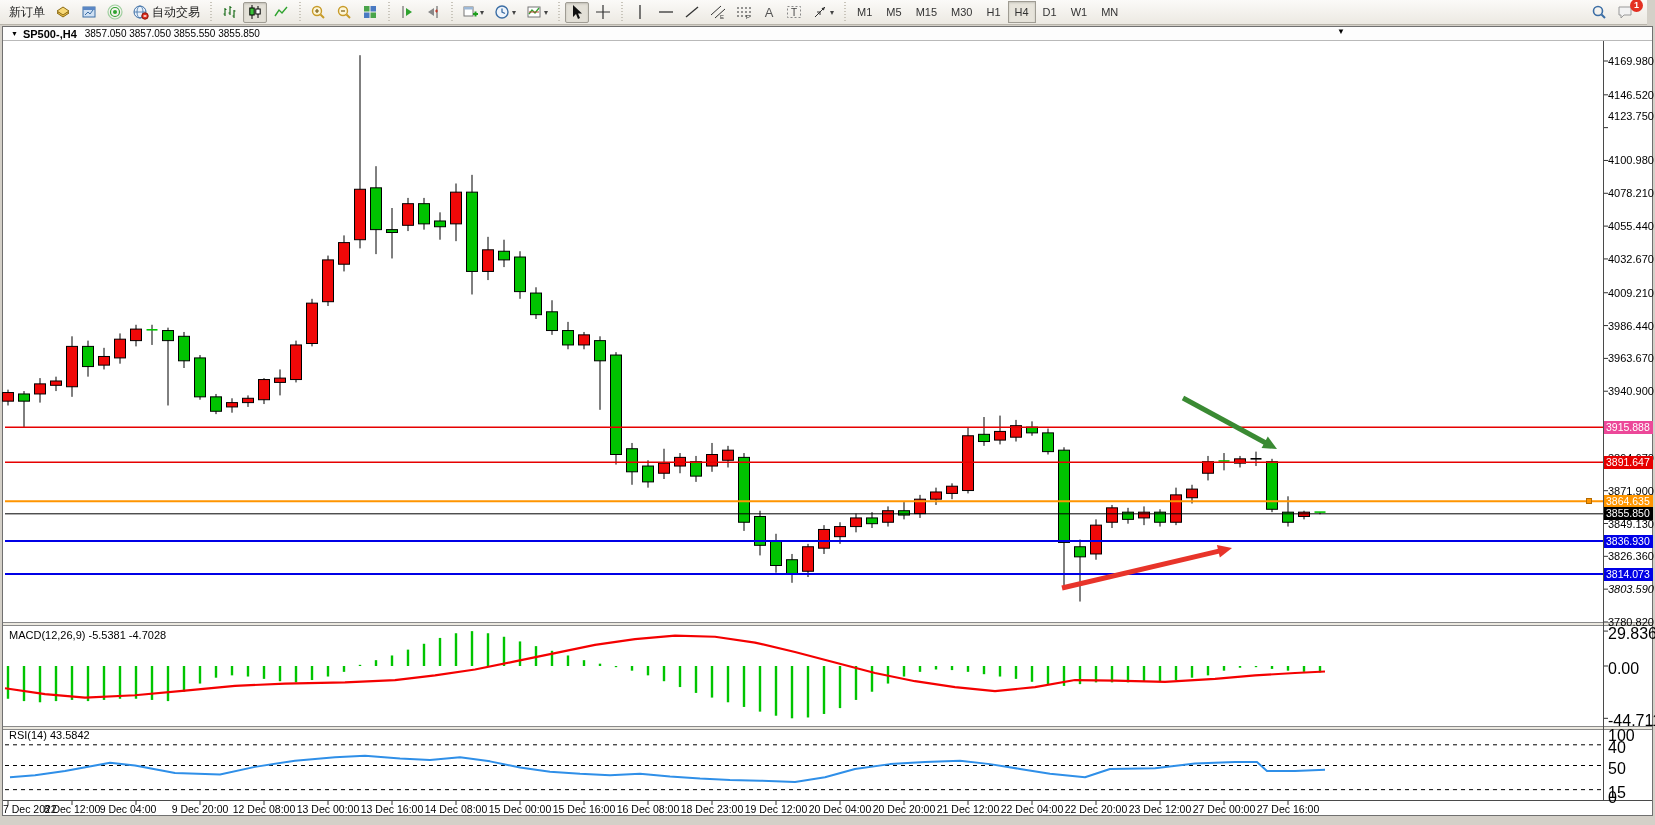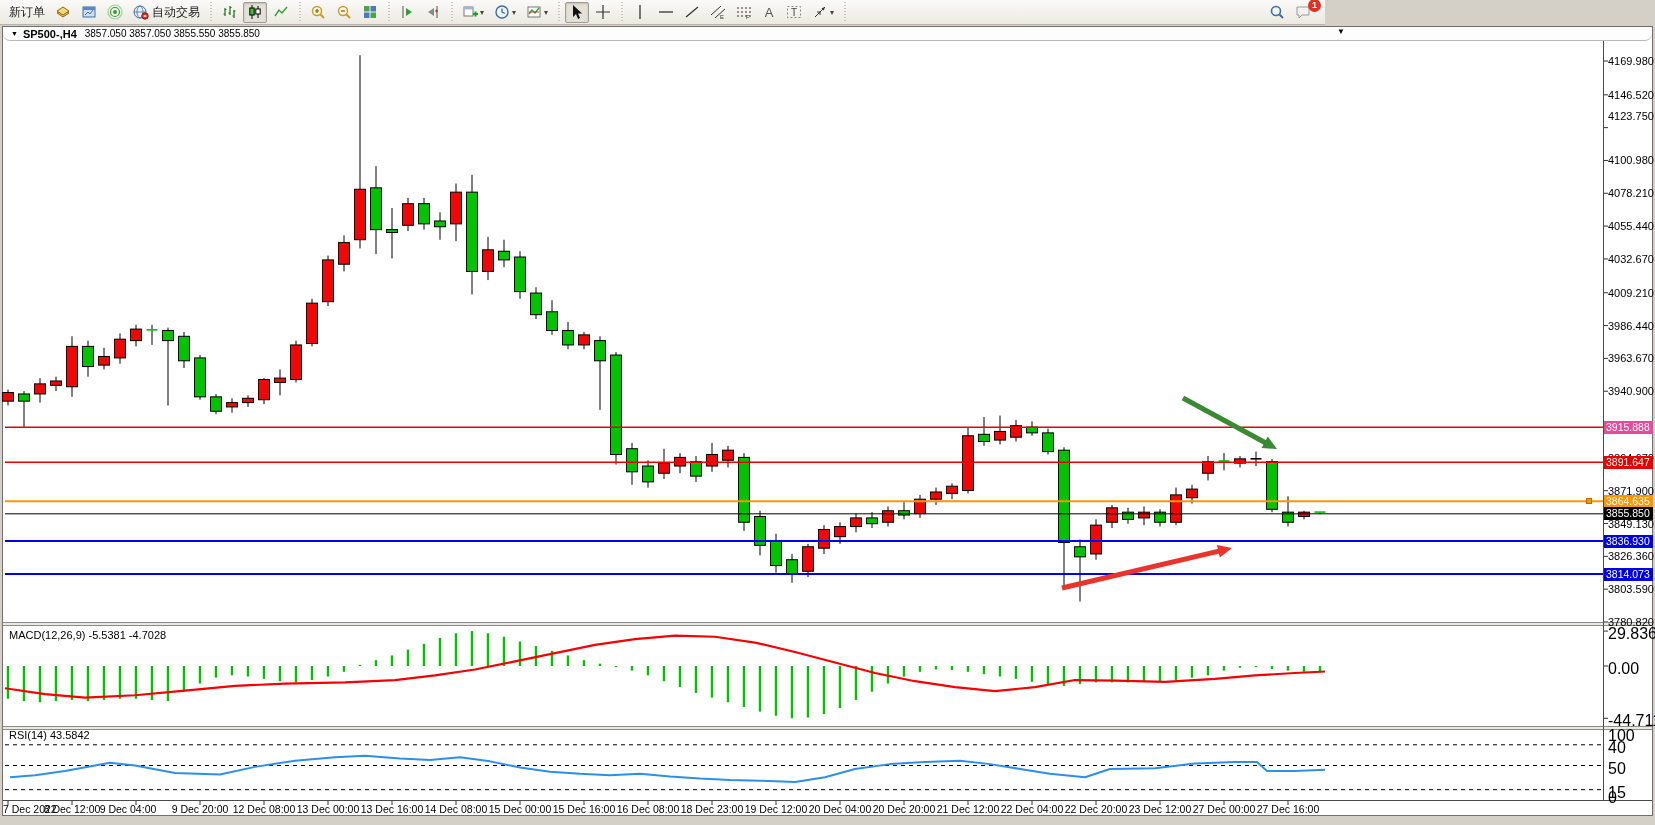--- a/index.html
+++ b/index.html
@@ -1,19 +1,19 @@
 <!DOCTYPE html>
 <html><head>
 <meta charset="utf-8">
 <style>
   html,body{margin:0;padding:0;background:#d4d0c8;font-family:"Liberation Sans",sans-serif;}
   #app{position:relative;width:1655px;height:825px;background:#d4d0c8;overflow:hidden;}
 
   
-  .toolbar{position:absolute;left:0;top:0;width:1325px;height:25px;
+  .toolbar{position:absolute;left:0;top:0;width:1647px;height:25px;
     background:linear-gradient(#fbfaf8,#ece9e2);border-bottom:1px solid #b8b4aa;
     display:flex;align-items:center;padding-left:4px;box-sizing:border-box;z-index:20;}
   .tbtn{height:21px;min-width:22px;display:flex;align-items:center;justify-content:center;
     padding:0 3px;margin:0 1px;border:1px solid transparent;border-radius:2px;
     font-size:12px;color:#222;cursor:default;box-sizing:border-box;}
   .tbtn.pressed{background:#e3e0d7;border:1px solid #9f9c93;box-shadow:inset 0 1px 2px rgba(0,0,0,.15);}
   .tbtn .lbl{margin-left:3px;font-size:12px;}
   .tsep{width:7px;height:20px;margin:0 2px;
     background:repeating-linear-gradient(#c9c5bb 0 1px,transparent 1px 3px);
     background-size:2px 100%;background-repeat:no-repeat;background-position:center;}
@@ -23,21 +23,21 @@
   .tf-btn.active{background:#e7e4db;border:1px solid #9f9c93;box-shadow:inset 0 1px 2px rgba(0,0,0,.15);}
   .spacer{flex:1;}
   .chat-wrap{position:relative;margin-right:10px;}
   .badge{position:absolute;top:-4px;right:-7px;background:#e33022;color:#fff;font-size:9px;
     border-radius:7px;min-width:13px;height:13px;line-height:13px;text-align:center;font-weight:bold;}
 
   
   .win{position:absolute;left:2px;top:26px;width:1651px;height:790px;background:#fff;
     border:1px solid #707070;box-sizing:border-box;z-index:1;}
   .title-strip{position:absolute;left:3px;top:27px;width:1649px;height:13px;background:#fdfdfd;
-    border-bottom:1px solid #b9b9b9;z-index:6;display:flex;align-items:center;font-size:11px;color:#000;border-radius:7px;}
+    border-bottom:1px solid #b9b9b9;z-index:6;display:flex;align-items:center;font-size:11px;color:#000;}
   .title-strip .tri{font-size:7px;margin:0 5px 0 8px;color:#000;}
   .title-strip .sym{font-weight:bold;font-size:11px;letter-spacing:0;}
   .title-strip .ohlc{margin-left:8px;font-size:10px;}
   .title-caret{position:absolute;left:1337px;top:27px;font-size:8px;color:#000;z-index:7;}
 
   .splitter{position:absolute;left:3px;width:1649px;height:4px;background:#ece9e0;
     border-top:1px solid #8a8a8a;border-bottom:1px solid #8a8a8a;box-sizing:border-box;z-index:6;}
   .axis-vline{position:absolute;left:1603px;top:41px;width:1px;height:759px;background:#4a4a4a;z-index:6;}
   .rsi-bottom{position:absolute;left:3px;top:800px;width:1649px;height:1px;background:#4a4a4a;z-index:6;}
   .bottom-grey{position:absolute;left:3px;top:817px;width:1649px;height:6px;background:#d4d0c8;z-index:6;}
@@ -241,20 +241,31 @@
       <svg class="icon16" viewBox="0 0 16 16">
           <path d="M3 13 L8 8 M8 8 L8 11 M8 8 L5 8" stroke="#333" fill="none"></path>
           <path d="M13 3 L8 8" stroke="#333"></path>
           <polygon points="13,3 9.5,4.2 11.8,6.5" fill="#333"></polygon>
         </svg>
       <span class="caret">▾</span>
     </div>
 
     <div class="tsep"></div>
 
+    <div id="tf-group" style="display:flex;align-items:center;">
+        <div class="tf-btn">M1</div>
+        <div class="tf-btn">M5</div>
+        <div class="tf-btn">M15</div>
+        <div class="tf-btn">M30</div>
+        <div class="tf-btn">H1</div>
+        <div class="tf-btn active">H4</div>
+        <div class="tf-btn">D1</div>
+        <div class="tf-btn">W1</div>
+        <div class="tf-btn">MN</div>
+      </div>
 
     <div class="spacer"></div>
 
     <div class="tbtn">
       <svg class="icon16" viewBox="0 0 16 16">
           <circle cx="7" cy="7" r="4.5" fill="none" stroke="#3c6ea5" stroke-width="1.6"></circle>
           <line x1="10.5" y1="10.5" x2="14" y2="14" stroke="#3c6ea5" stroke-width="2"></line>
         </svg>
     </div>
     <div class="tbtn chat-wrap">
@@ -600,21 +611,21 @@
       <div class="price-tick" style="top:220.1094099999993px;">4055.440</div>
       <div class="price-tick" style="top:252.93236499999927px;">4032.670</div>
       <div class="price-tick" style="top:286.7499549999993px;">4009.210</div>
       <div class="price-tick" style="top:319.5729099999993px;">3986.440</div>
       <div class="price-tick" style="top:352.3958649999993px;">3963.670</div>
       <div class="price-tick" style="top:385.21881999999925px;">3940.900</div>
       <div class="price-tick" style="top:451.8593649999993px;">3894.670</div>
       <div class="price-tick" style="top:484.68231999999927px;">3871.900</div>
       <div class="price-tick" style="top:517.5052749999992px;">3849.130</div>
       <div class="price-tick" style="top:550.3282299999992px;">3826.360</div>
-      <div class="price-tick" style="top:583.1511849999991px;">3803.590</div>
+      <div class="price-tick" style="top:583.1511849999991px;font-style:italic;">3803.590</div>
       <div class="price-tick" style="top:615.9741399999991px;">3780.820</div>
       <div class="price-badge" style="top:420.7736179999995px;background:#ec4899;">3915.888</div>
       <div class="price-badge" style="top:455.7170194999995px;background:#e60000;">3891.647</div>
       <div class="price-badge" style="top:494.65481749999907px;background:#ff9500;">3864.635</div>
       <div class="price-badge" style="top:507.31839499999955px;background:#000000;">3855.850</div>
       <div class="price-badge" style="top:534.5915749999996px;background:#0000e6;">3836.930</div>
       <div class="price-badge" style="top:567.5399404999996px;background:#0000e6;">3814.073</div>
       <div class="osc-tick" style="top:625.09188px;">29.836</div>
       <div class="osc-tick" style="top:660px;">0.00</div>
       <div class="osc-tick" style="top:712.312572px;">-44.7116</div>

